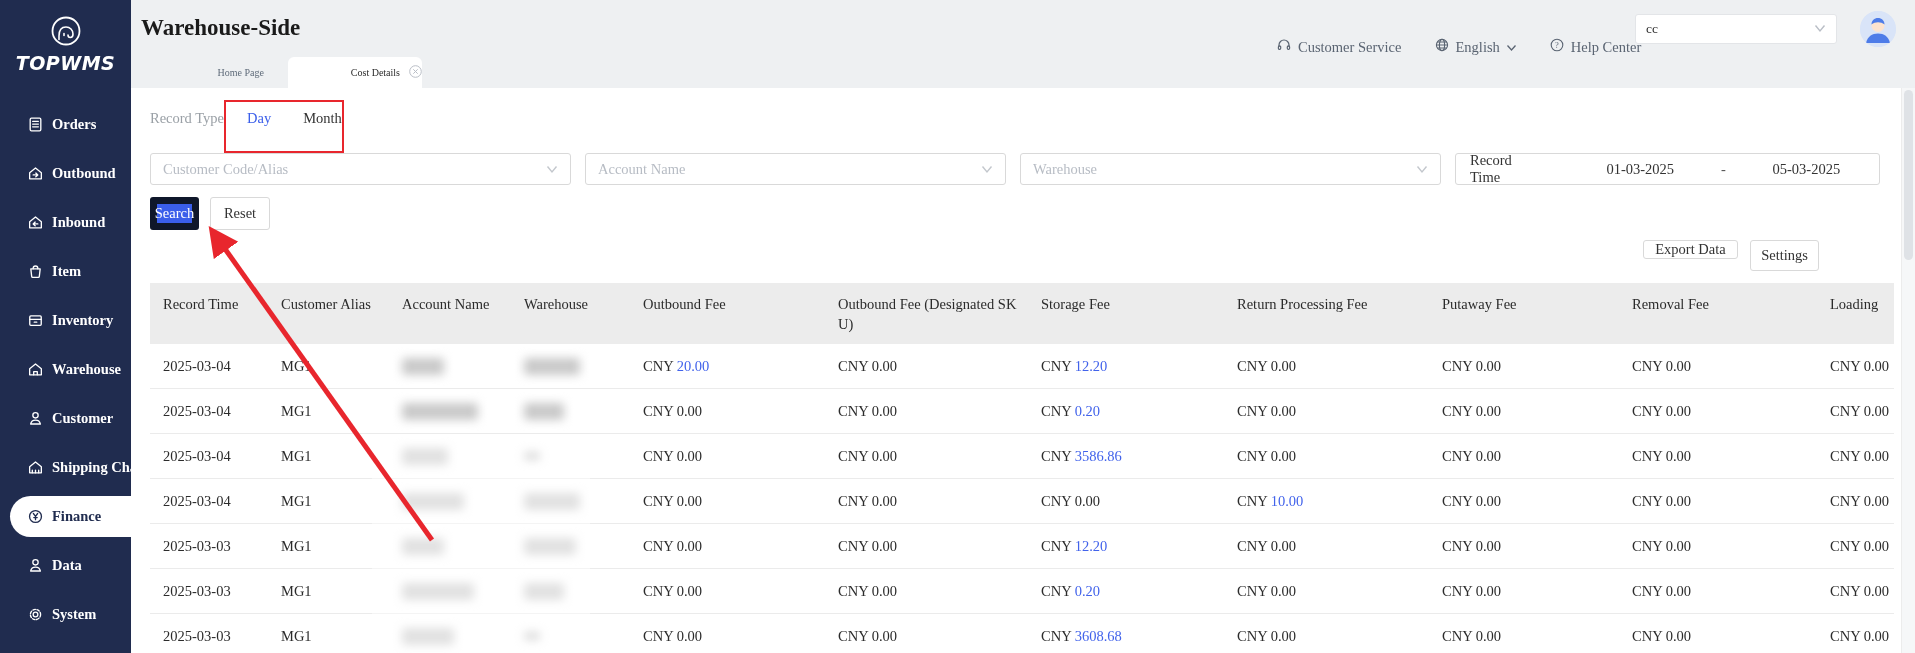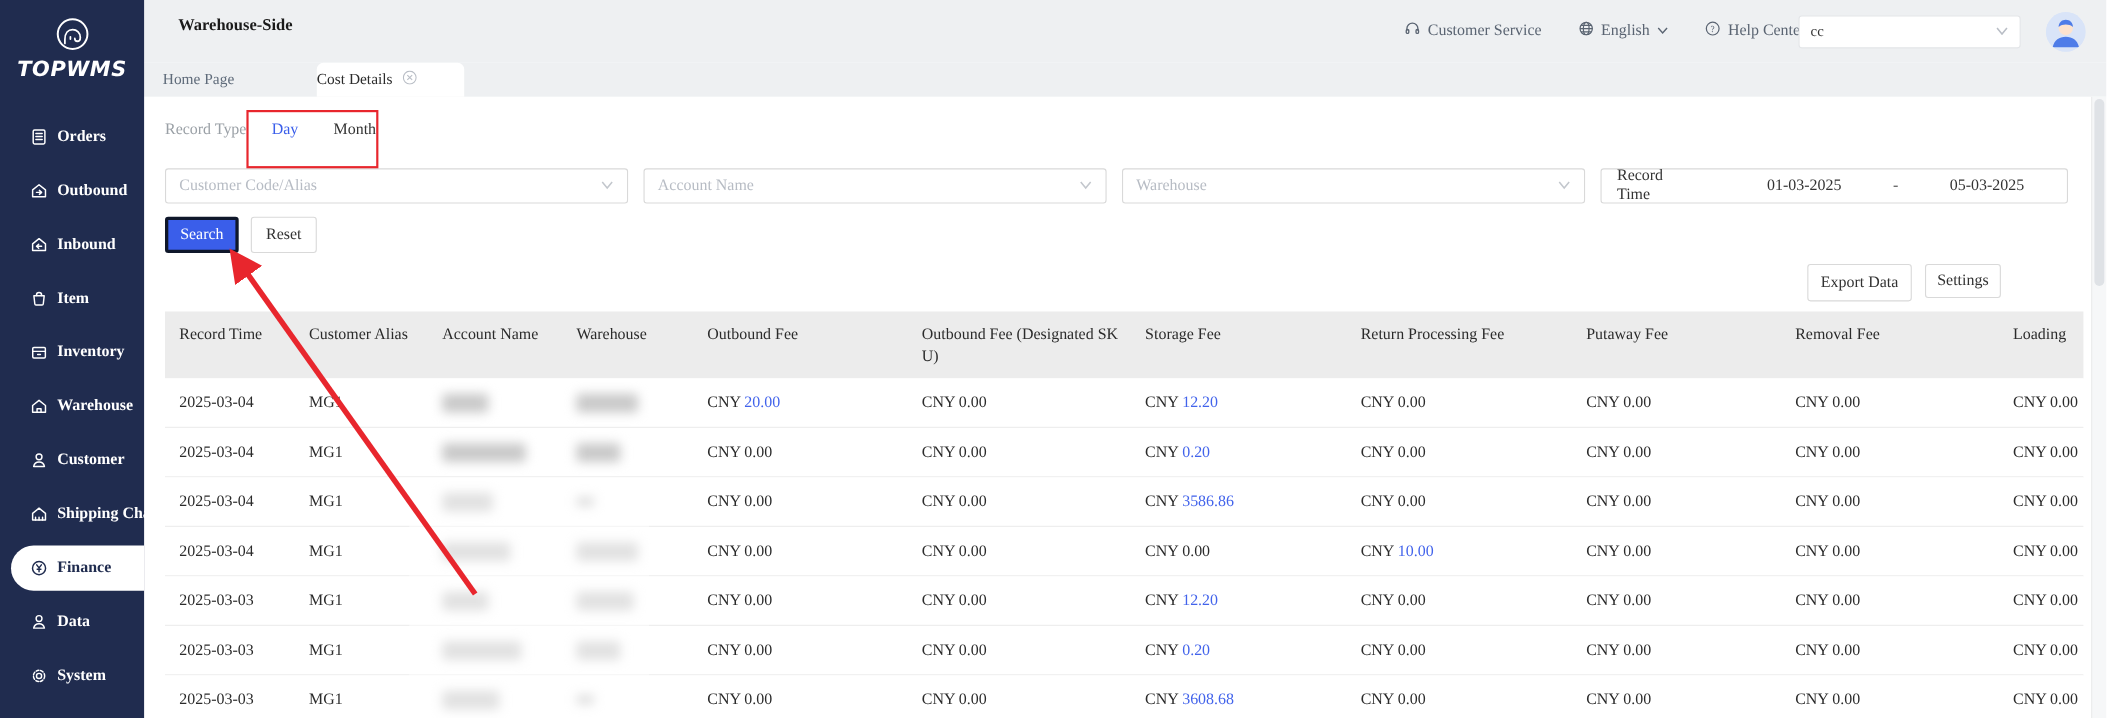--- a/index.html
+++ b/index.html
@@ -14,53 +14,53 @@
   .nav { position:absolute; top:100px; left:0; right:0; }
   .nav-item { height:49px; display:flex; align-items:center; gap:8px; padding-left:27px; color:#fff; font-weight:bold; font-size:14.5px; white-space:nowrap; cursor:pointer; position:relative; }
   .nav-item .nav-ic { width:17px; height:17px; flex:0 0 17px; display:flex; align-items:center; }
   .nav-item.active { color:#202c4f; }
   .nav-item.active::before { content:""; position:absolute; left:10px; right:0; top:4px; bottom:4px; background:#fff; border-radius:21px 0 0 21px; z-index:-1; }
   .nav-item.active { z-index:1; }
   .nav-item.active .nav-ic svg * { stroke:#202c4f; }
 
   
   .topbar { position:absolute; left:131px; top:0; right:0; height:57px; background:#eef0f2; }
-  .page-title { position:absolute; left:31px; top:15px; font-size:15px; font-weight:bold; color:#1a1a1a; }
-  .hdr-links { position:absolute; left:1145px; top:0; height:57px; display:flex; align-items:center; gap:32px; color:#5a6472; font-size:14.5px; }
+  .page-title { position:absolute; left:10px; top:15px; font-size:23px; font-weight:bold; color:#1a1a1a; }
+  .hdr-links { position:absolute; left:1145px; top:0; height:57px; display:flex; align-items:flex-end; gap:32px; color:#5a6472; font-size:14.5px; }
   .hdr-link { display:flex; align-items:center; gap:6px; cursor:pointer; white-space:nowrap; }
   .hdr-select { position:absolute; left:1504px; top:14px; width:202px; height:30px; background:#fff; border:1px solid #e3e5e8; border-radius:3px; display:flex; align-items:center; justify-content:space-between; padding:0 10px; font-size:13.5px; color:#333; cursor:pointer; }
   .avatar { position:absolute; left:1729px; top:11px; width:36px; height:36px; border-radius:50%; background:#d9e4f8; overflow:hidden; cursor:pointer; }
 
   
   .tabbar { position:absolute; left:131px; top:57px; right:0; height:31px; background:#eef0f2; display:flex; align-items:stretch; padding-left:17px; }
-  .tab { display:flex; align-items:center; justify-content:flex-start; gap:9px; font-size:14px; color:#5f6b7a; cursor:pointer; }
+  .tab { display:flex; align-items:center; justify-content:flex-end; gap:9px; font-size:10px; color:#5f6b7a; cursor:pointer; }
   .tab.home { width:116px; }
   .tab.active { width:134px; margin-left:24px; background:#fff; border-radius:6px 6px 0 0; color:#2b2b2b; }
 
   
   .content { position:absolute; left:131px; top:88px; right:0; bottom:0; background:#fff; }
   .rt-row { position:absolute; left:19px; top:22px; display:flex; align-items:center; font-size:14.5px; }
   .rt-label { color:#9aa0a6; }
   .rt-opt { cursor:pointer; }
   .rt-opt.day { margin-left:23px; color:#3a5eea; }
   .rt-opt.month { margin-left:32px; color:#333; }
 
   .filters { position:absolute; left:19px; top:65px; display:flex; gap:14px;border-radius:11px; }
   .select-box { width:421px; height:32px; border:1px solid #d9d9d9; border-radius:3px; background:#fff; display:flex; align-items:center; justify-content:space-between; padding:0 12px; color:#b7bcc4; cursor:pointer; }
   .range-box { width:425px; height:32px; border:1px solid #d9d9d9; border-radius:3px; background:#fff; display:flex; align-items:center; padding:0 14px; color:#333; cursor:pointer; }
   .range-box .rb-label { margin-right:38px; }
   .range-box .rb-date { width:120px; text-align:center; }
   .range-box .rb-sep { width:50px; text-align:center; color:#555; }
 
   .btn-row { position:absolute; left:19px; top:109px; display:flex; gap:11px; }
   .btn { height:33px; border-radius:3px; font-family:"Liberation Serif", serif; font-size:14.5px; display:flex; align-items:center; justify-content:center; cursor:pointer; }
-  .btn.primary { width:67px; background:#3a5eea; color:#fff; border:3px solid #0f172a; }
+  .btn.primary { width:49px; background:#3a5eea; color:#fff; border:7px solid #0f172a; }
   .btn.ghost { width:60px; background:#fff; color:#333; border:1px solid #d9d9d9; }
   .toolbar { position:absolute; right:96px; top:152px; display:flex; gap:12px; }
-  .btn.export { width:95px; height:34px; }
+  .btn.export { width:95px; height:19px; }
   .btn.settings { width:69px; height:31px; }
 
   
   .table-clip { position:absolute; left:19px; top:195px; width:1744px; height:370px; overflow:hidden; }
   .tbl { width:1867px; }
   .thead, .trow { display:grid; grid-template-columns:118px 121px 122px 119px 195px 203px 196px 205px 190px 198px 200px; }
   .thead { background:#ececec; height:61px; }
   .th { padding:11px 10px 0 13px; color:#2b2b2b; line-height:20px; }
   .th.brk { word-break:break-all; }
   .trow { height:45px; border-bottom:1px solid #ebebeb; align-items:center; background:#fff; }

